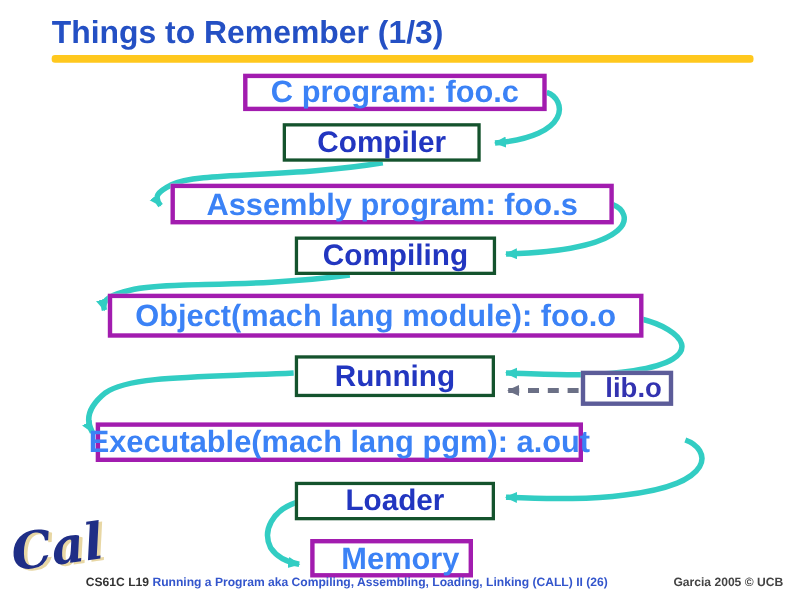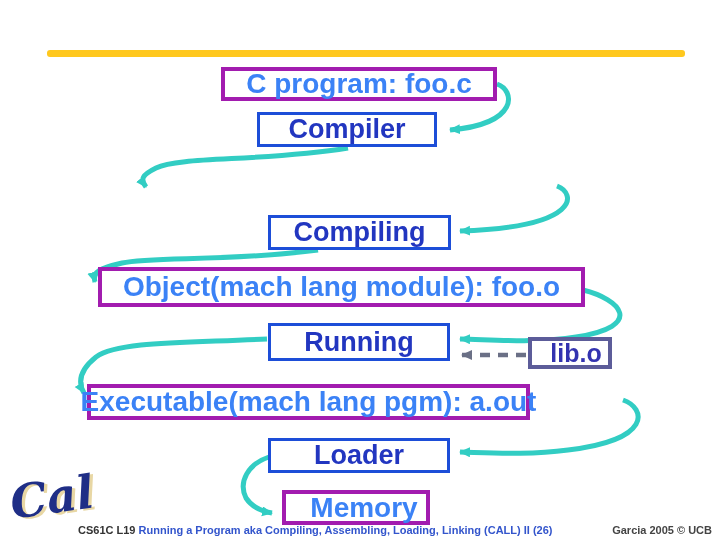--- a/index.html
+++ b/index.html
@@ -14,21 +14,21 @@
   .title-underline{
     position:absolute;left:47px;top:50px;width:638px;height:7px;
     background:#FFC81E;border-radius:3px;
   }
   .arrows{position:absolute;left:0;top:0;width:720px;height:540px;}
   .node{
     position:absolute;display:flex;align-items:center;justify-content:center;
     background:#ffffff;white-space:nowrap;font-weight:bold;box-sizing:border-box;
   }
   .node.black{border:4px solid #a21caf;color:#3b82f6;font-size:28px;}
-  .node.teal{border:3px solid #1d4ed8;color:#2236C0;font-size:27px;}
+  .node.teal{border:3px solid #14532d;color:#2236C0;font-size:27px;}
   .node.lib{border:4px solid #5C5C99;color:#3333B0;font-size:25px;}
   .cal-logo{
     position:absolute;left:10px;top:474px;
     font-family:"DejaVu Serif", serif;font-style:italic;font-weight:bold;
     font-size:46px;color:#1F2E86;transform:rotate(-8deg);
     text-shadow:3px 2px 0 #E8D7A4;line-height:1;
   }
   .footer-line{
     position:absolute;left:78px;top:524px;font-size:11px;font-weight:bold;white-space:nowrap;
   }
@@ -36,20 +36,21 @@
   .footer-lecture{color:#3355CC;}
   .footer-credit{
     position:absolute;right:8px;top:524px;font-size:11px;font-weight:bold;color:#444444;white-space:nowrap;
   }
 </style>
 </head>
 <body>
 
 <div class="slide">
 
+  <h1 class="slide-title">Things to Remember (1/3)</h1>
   <div class="title-underline"></div>
 
   <svg class="arrows" viewBox="0 0 720 540" xmlns="http://www.w3.org/2000/svg">
     <defs>
       <marker id="teal-arrow" markerUnits="userSpaceOnUse" markerWidth="14" markerHeight="14" refX="10" refY="5" orient="auto">
         <path d="M0,0 L11,5 L0,10 z" fill="#32CDC3"></path>
       </marker>
       <marker id="slate-arrow" markerUnits="userSpaceOnUse" markerWidth="14" markerHeight="14" refX="10" refY="5" orient="auto">
         <path d="M0,0 L11,5 L0,10 z" fill="#6B7086"></path>
       </marker>
@@ -66,20 +67,23 @@
   </svg>
 
   <div class="node black" style="left:221px;top:67px;width:276px;height:34px;">
     <span>C program: foo.c</span>
   </div>
 
   <div class="node teal" style="left:257px;top:112px;width:180px;height:35px;">
     <span>Compiler</span>
   </div>
 
+  <div class="node black" style="left:155px;top:167px;width:403px;height:37px;">
+    <span>Assembly program: foo.s</span>
+  </div>
 
   <div class="node teal" style="left:268px;top:215px;width:183px;height:35px;">
     <span>Compiling</span>
   </div>
 
   <div class="node black" style="left:98px;top:267px;width:487px;height:40px;">
     <span>Object(mach lang module): foo.o</span>
   </div>
 
   <div class="node teal" style="left:268px;top:323px;width:182px;height:38px;">

